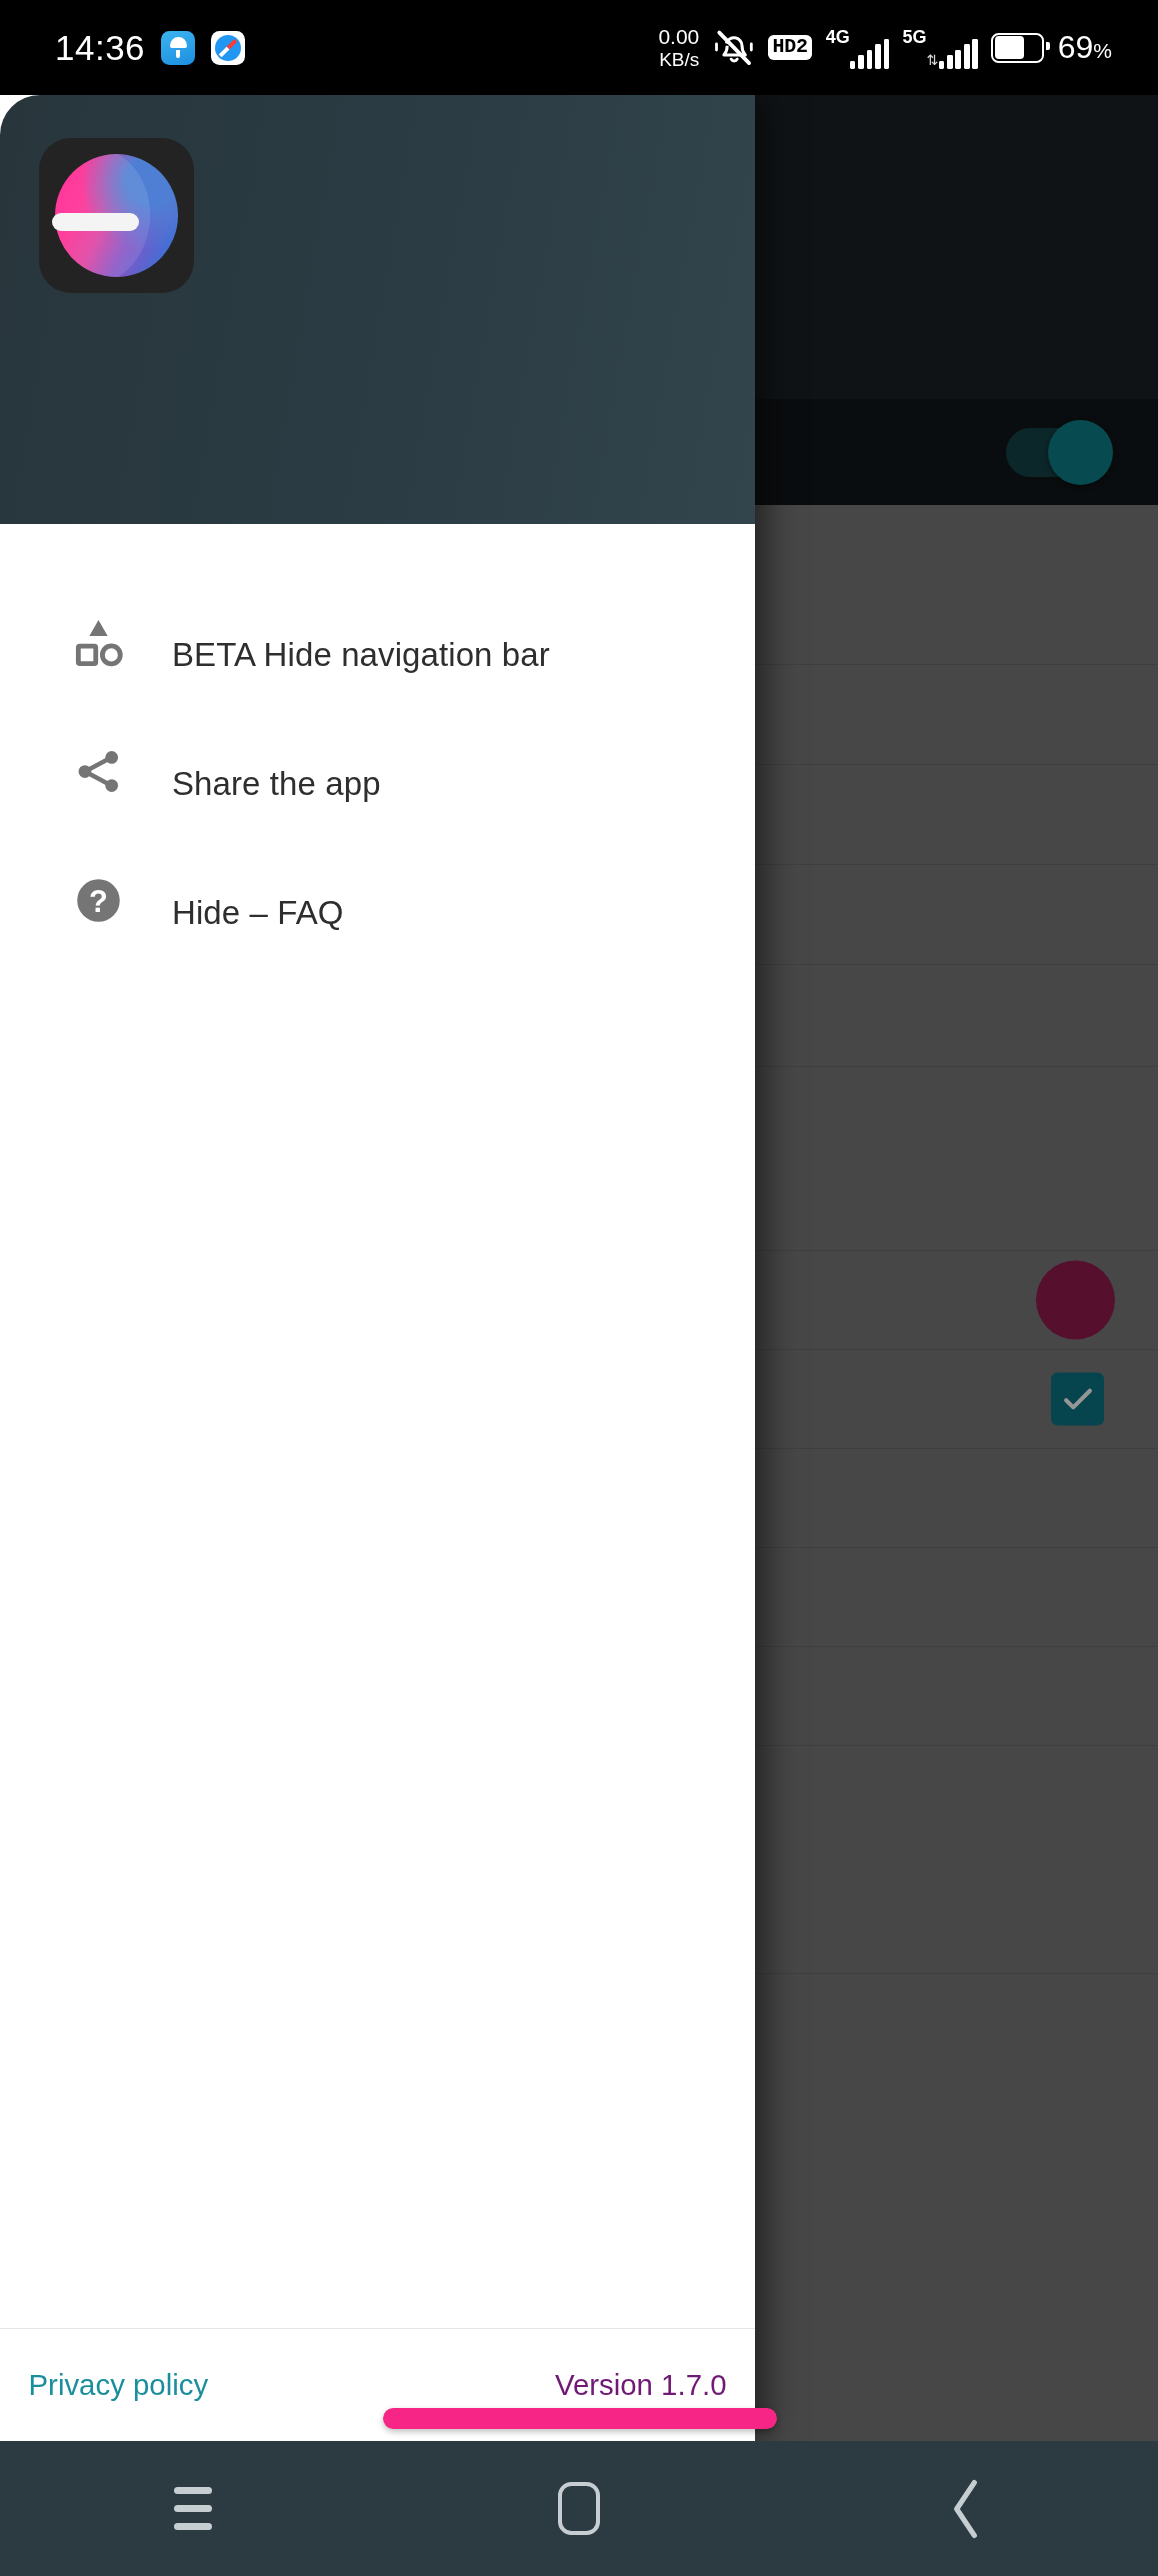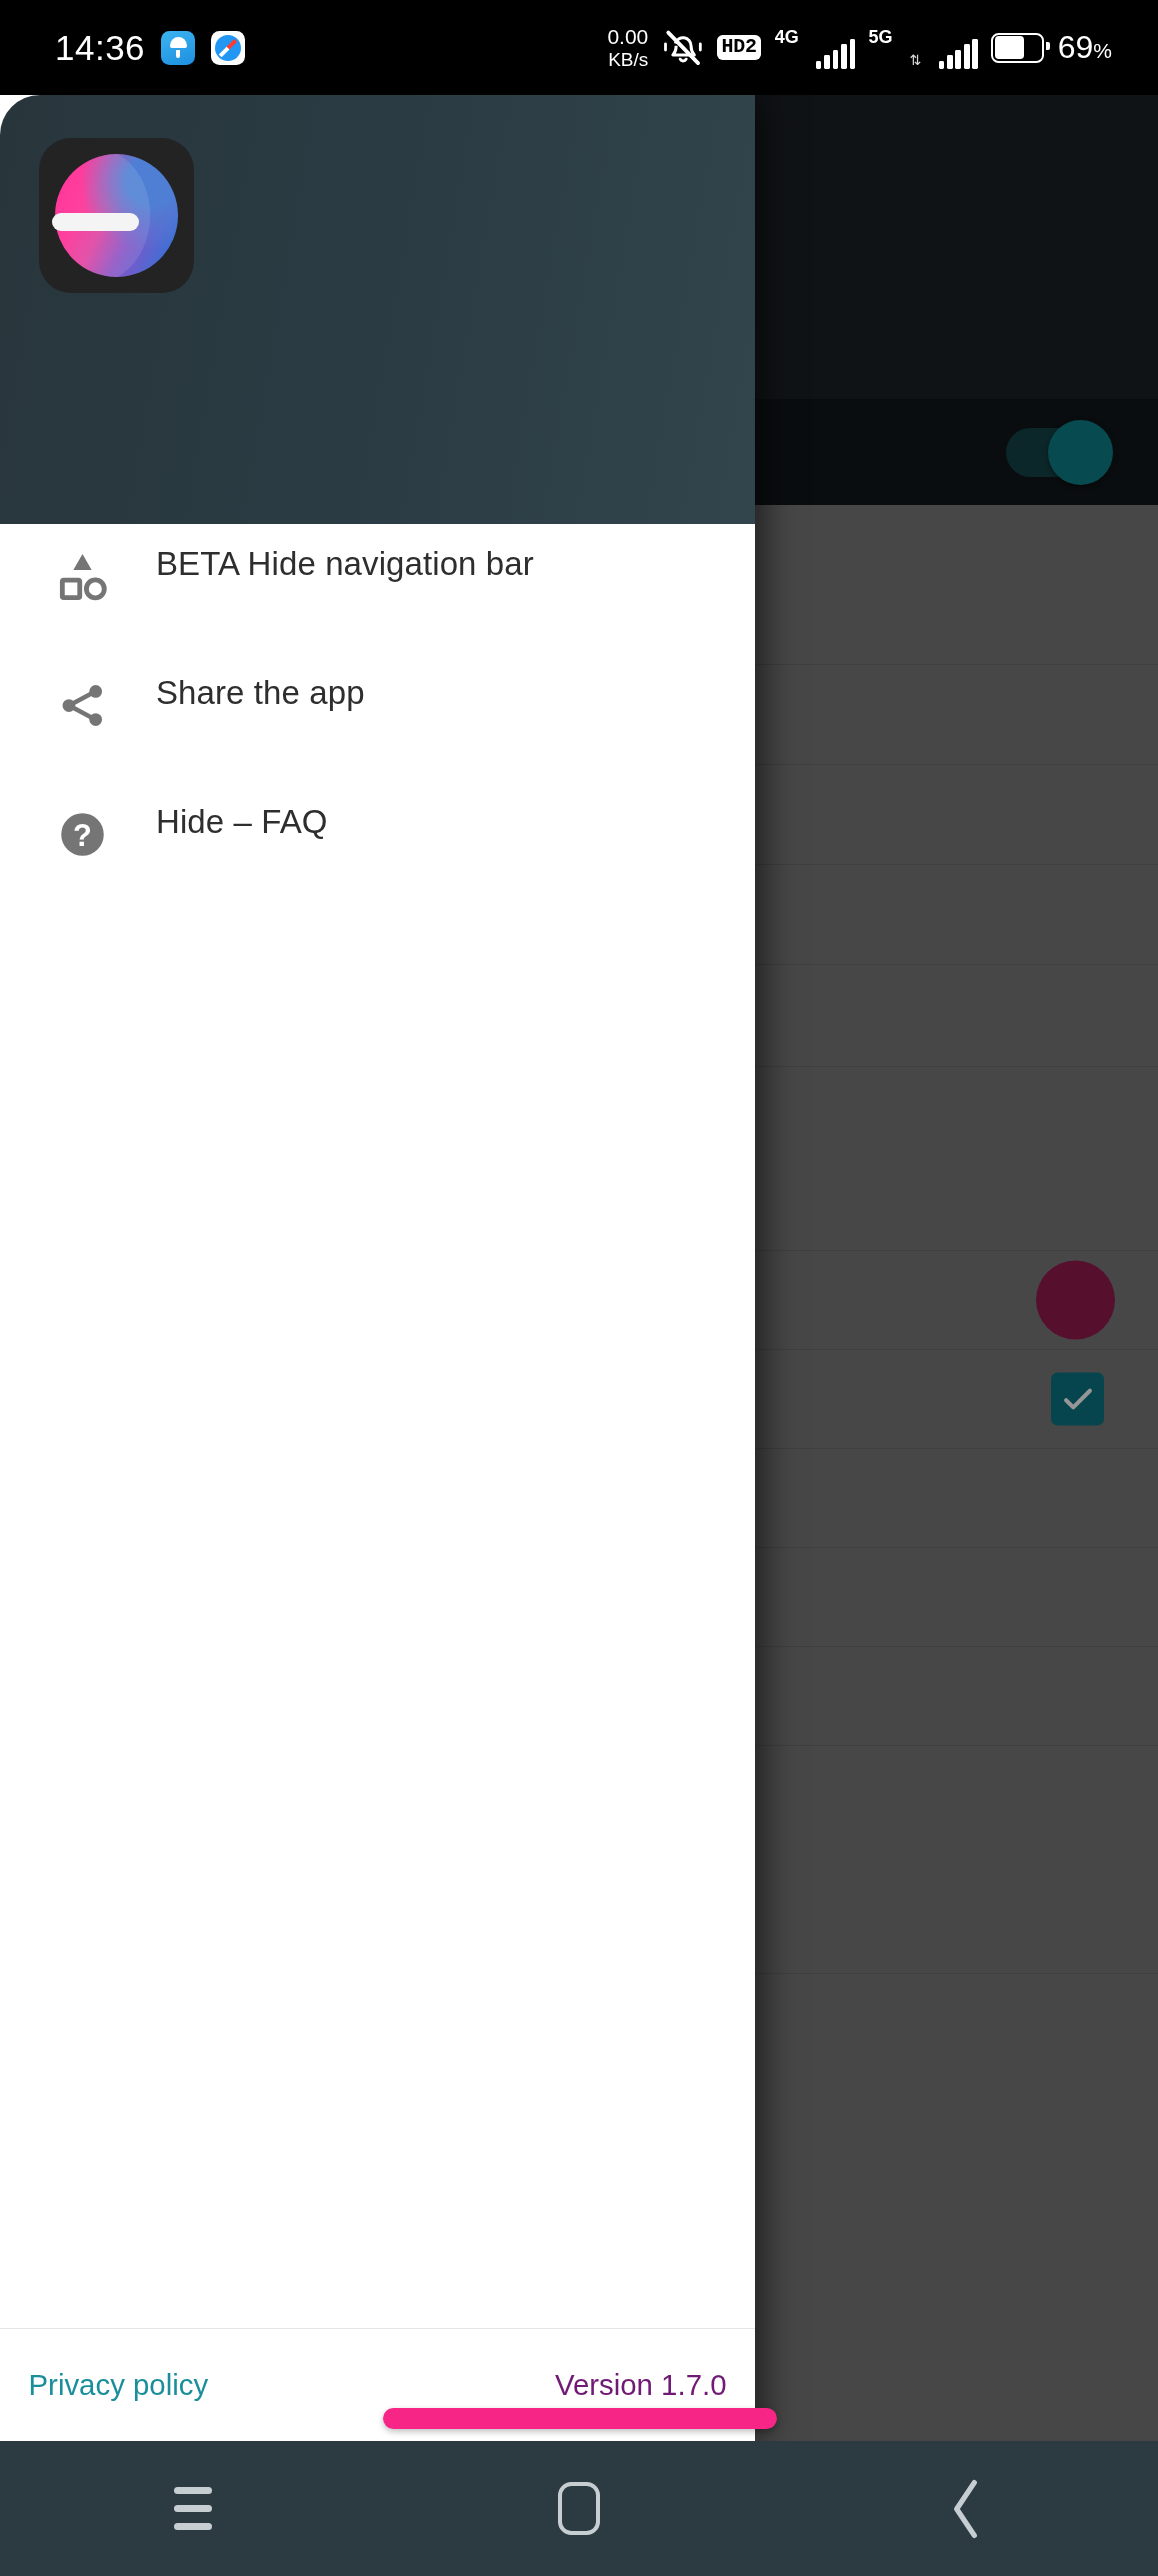--- a/index.html
+++ b/index.html
@@ -120,21 +120,21 @@
     border-radius: 5.7px;
     padding: 1.9px 4.7px 2.8px 4.7px;
     letter-spacing: -0.3px;
     line-height: 1;
     font-family: Liberation Mono, monospace;
   }
 
   .signal-group {
     display: flex;
     align-items: flex-end;
-    gap: 17px;
+    gap: 0;
     height: 42px;
   }
   .signal-label {
     color: #ffffff;
     font-size: 18px;
     font-weight: 600;
     align-self: flex-start;
     margin-top: 1.9px;
     line-height: 1;
   }
@@ -338,23 +338,23 @@
     z-index: 3;
   }
 
   #drawer-menu {
     flex: 1 1 auto;
     padding-top: 21px;
     background: #ffffff;
   }
   .menu-item {
     display: flex;
-    align-items: flex-start;
+    align-items: flex-end;
     height: 129px;
-    padding-left: 51px;
+    padding-left: 67px;
     cursor: default;
   }
   .menu-icon {
     width: 63px;
     min-width: 63px;
     height: 63px;
     display: flex;
     align-items: center;
     justify-content: center;
     color: #757575;

